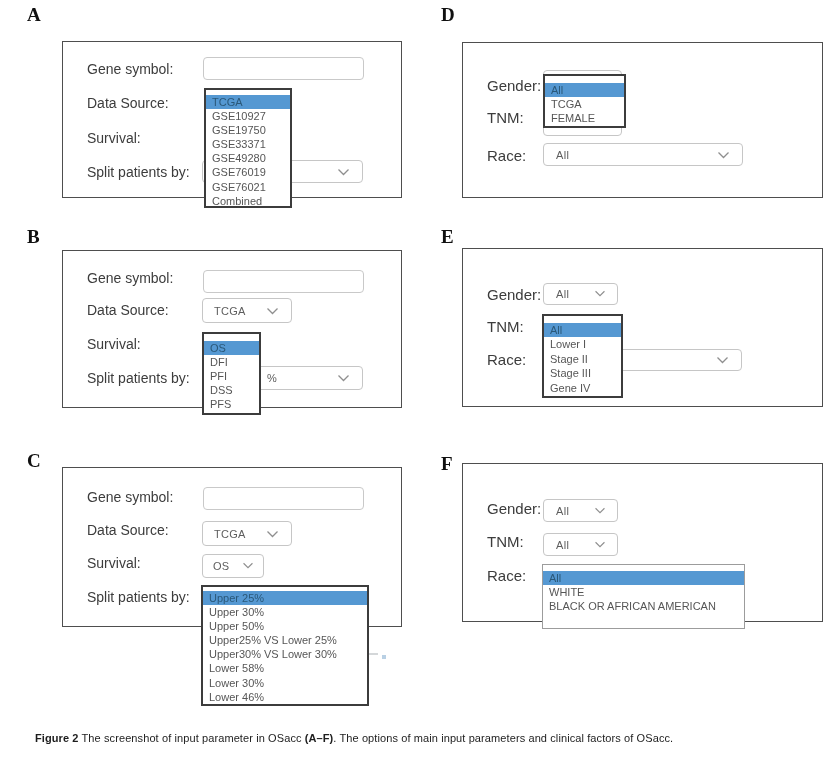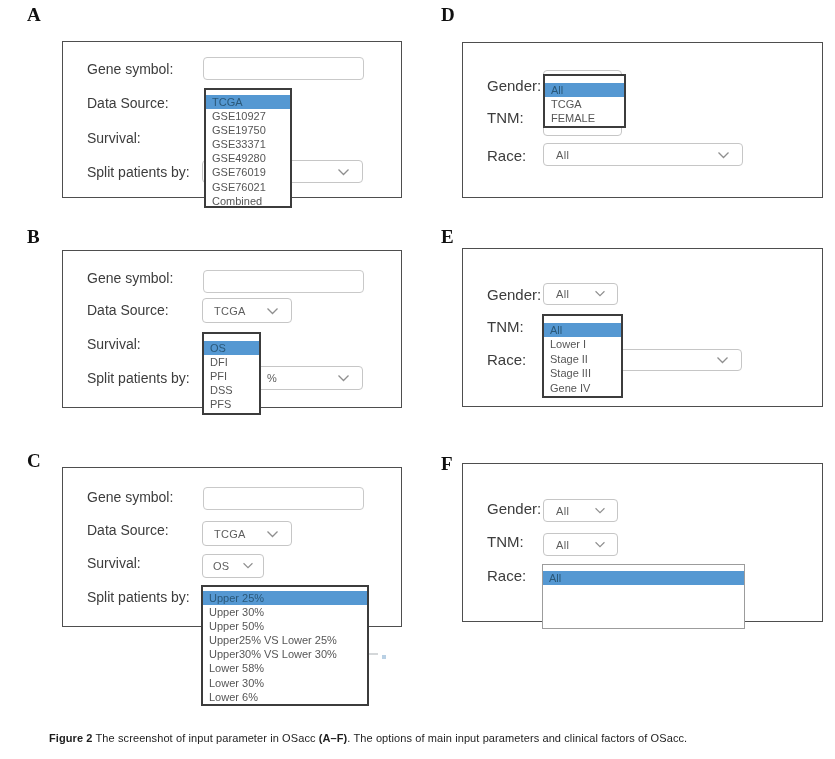--- a/index.html
+++ b/index.html
@@ -18,21 +18,21 @@
            font-size:11px;color:#5d5d5d;letter-spacing:.3px;white-space:nowrap;}
   .chev{position:absolute;right:12px;top:50%;transform:translateY(-50%);width:13px;height:9px;}
   .chev svg{display:block;}
   .dd{position:absolute;box-sizing:border-box;background:#fff;border:2px solid #3c3c3c;z-index:10;}
   .dd.light{border:1.5px solid #9c9c9c;}
   .ddgap{width:100%;}
   .opt{height:14.1px;line-height:14.1px;font-size:11px;color:#565656;
        padding-left:6px;white-space:nowrap;overflow:hidden;}
   .opt.sel{background:#5598d2;color:#2a5879;}
   .frag{position:absolute;top:50%;transform:translateY(-50%);font-size:11px;color:#5d5d5d;}
-  .caption{position:absolute;left:49px;top:731px;width:770px;font-size:11px;line-height:14px;
+  .caption{position:absolute;left:35px;top:731px;width:770px;font-size:11px;line-height:14px;
            color:#1d1d1d;letter-spacing:.1px;}
   .caption b{font-weight:bold;}
   .caption span,.caption b{white-space:pre-wrap;}
   .smudge{position:absolute;z-index:2;}
 </style>
 </head>
 <body>
 
 <div class="page">
 
@@ -138,21 +138,21 @@
 
     <div class="dd" style="left:201px;top:585px;width:168px;height:121px;">
       <div class="ddgap" style="height:4px;"></div>
       <div class="opt sel">Upper 25%</div>
       <div class="opt">Upper 30%</div>
       <div class="opt">Upper 50%</div>
       <div class="opt">Upper25% VS Lower 25%</div>
       <div class="opt">Upper30% VS Lower 30%</div>
       <div class="opt">Lower 58%</div>
       <div class="opt">Lower 30%</div>
-      <div class="opt">Lower 6%</div>
+      <div class="opt">Lower 46%</div>
     </div>
 
     <div class="smudge" style="left:369px;top:653px;width:9px;height:2px;background:#d4d7d9;"></div>
     <div class="smudge" style="left:382px;top:655px;width:4px;height:4px;background:#b9d0e4;"></div>
   </div>
 
   <div>
     <div class="plabel" style="left:441px;top:5px;">D</div>
     <div class="pbox" style="left:462px;top:42px;width:361px;height:156px;"></div>
 
@@ -237,18 +237,20 @@
       <span class="chev" style="right:10px;">
         <svg width="12" height="8" viewBox="0 0 13 9">
             <polyline points="1.5,2 6.5,7 11.5,2" fill="none" stroke="#8f8f8f" stroke-width="1.3"></polyline>
           </svg>
       </span>
     </div>
 
     <div class="dd light" style="left:542px;top:564px;width:203px;height:65px;">
       <div class="ddgap" style="height:6px;"></div>
       <div class="opt sel">All</div>
+      <div class="opt">WHITE</div>
+      <div class="opt">BLACK OR AFRICAN AMERICAN</div>
     </div>
   </div>
 
   <div class="caption"><b>Figure 2</b><span> The screenshot of input parameter in OSacc </span><b>(A–F)</b><span>. The options of main input parameters and clinical factors of OSacc.</span></div>
 
 </div>
 
 </body></html>

